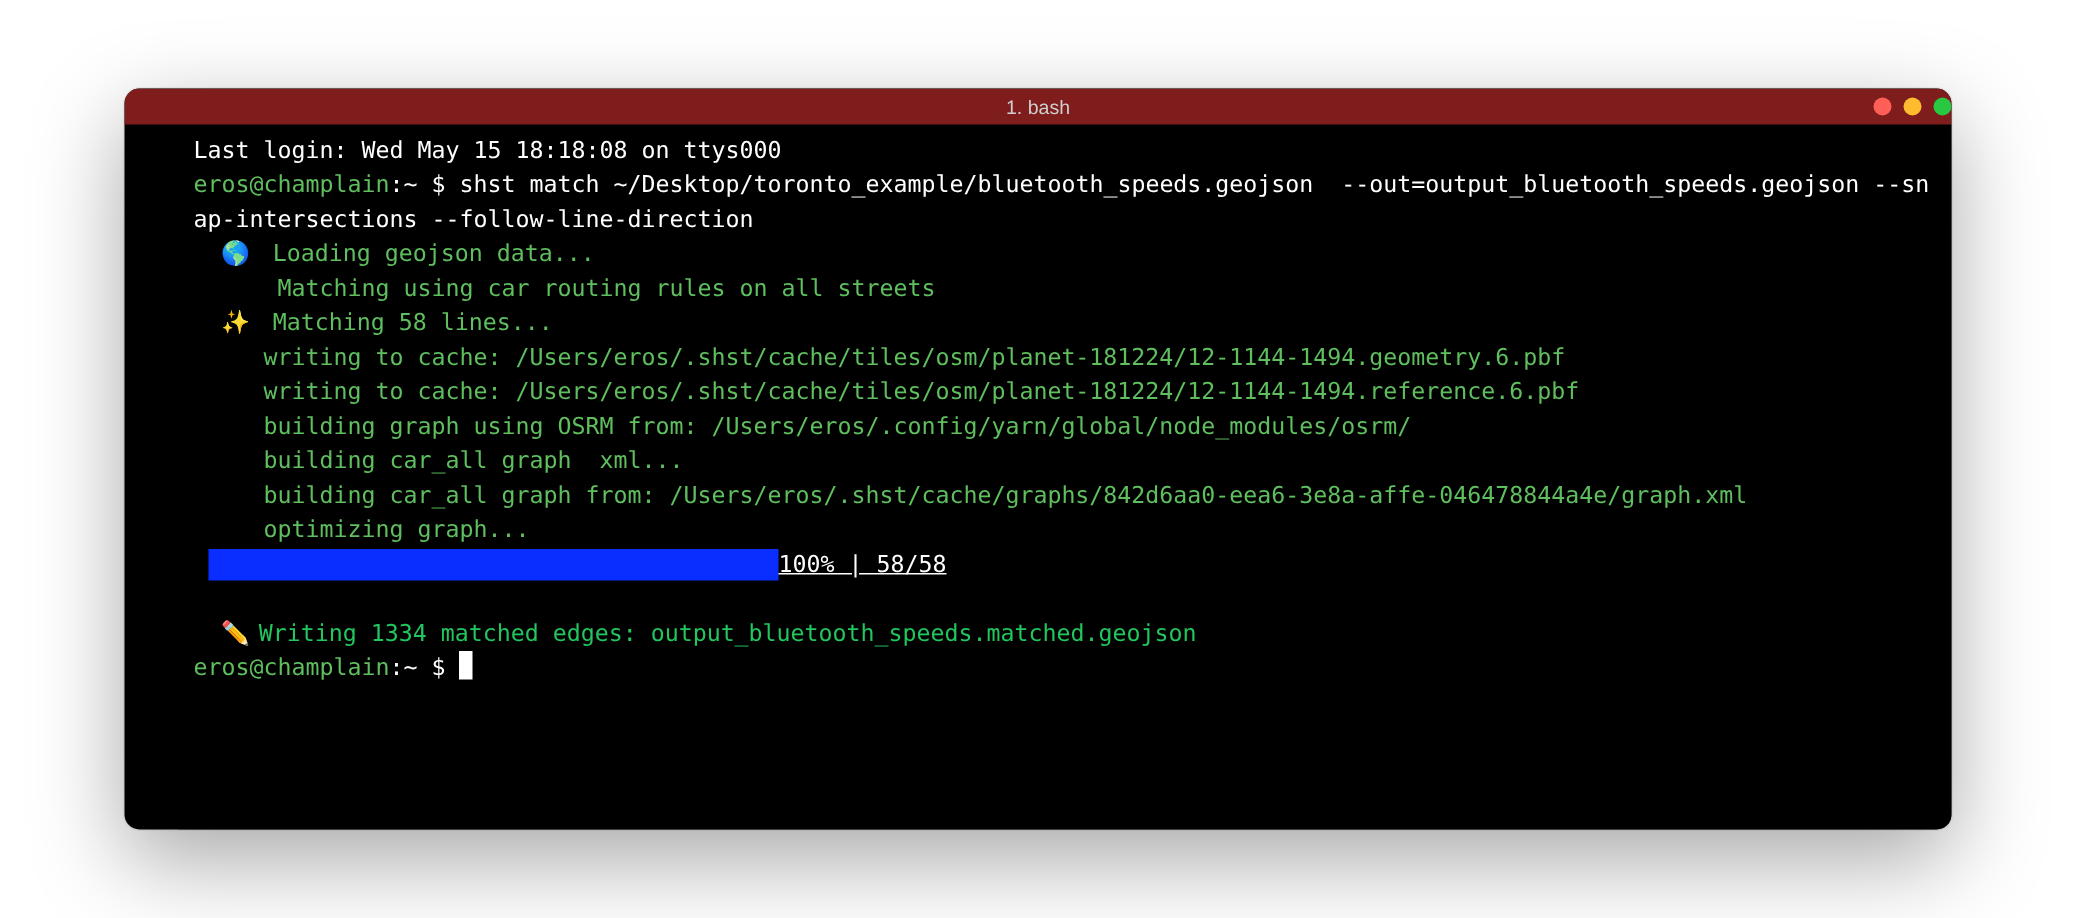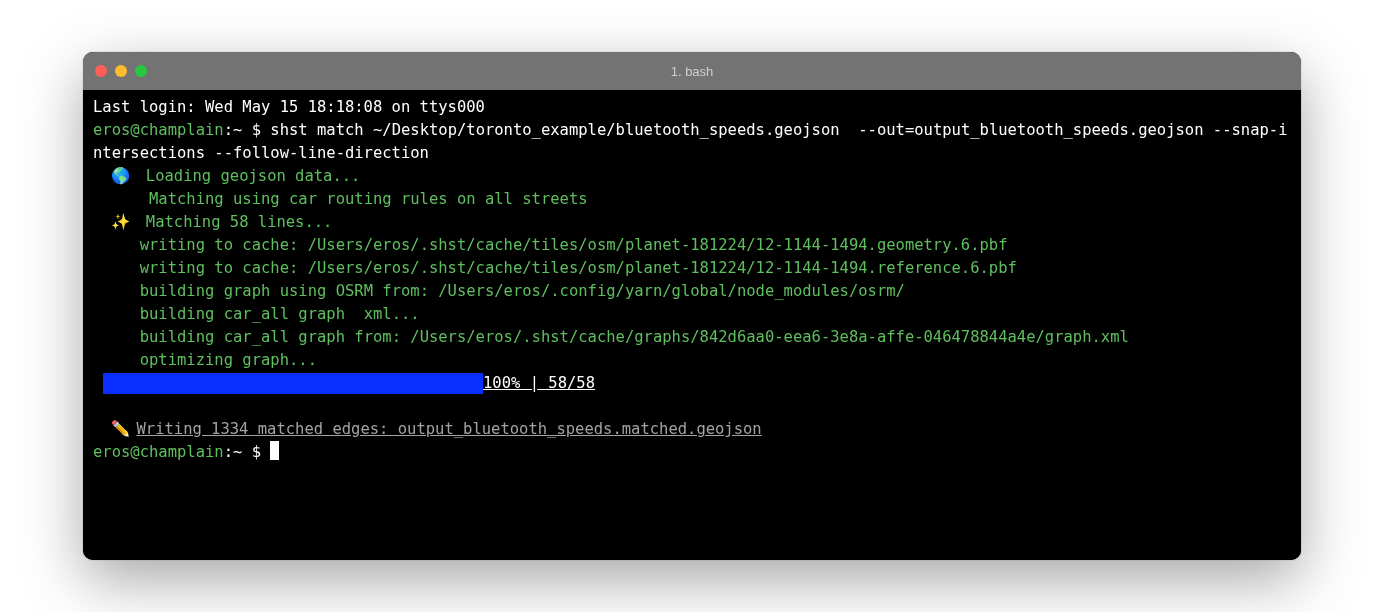--- a/index.html
+++ b/index.html
@@ -13,25 +13,26 @@
     font-family: "SF Mono", "Menlo", "Consolas", monospace;
   }
   .terminal-window {
     width: 1218px;
     background: #000000;
     border-radius: 10px;
     box-shadow: 0 20px 60px rgba(0,0,0,0.35), 0 0 0 1px rgba(0,0,0,0.05);
     overflow: hidden;
   }
   .title-bar {
-    height: 38px;
-    background: #737373;
+    height: 24px;
+    background: #7f1d1d;
     display: flex;
     align-items: center;
     position: relative;
+    justify-content: flex-end;
   }
   .traffic-lights {
     display: flex;
     gap: 8px;
     margin-left: 12px;
   }
   .light {
     width: 12px;
     height: 12px;
     border-radius: 50%;
@@ -49,23 +50,24 @@
     pointer-events: none;
   }
   .term-body {
     background: #000000;
     color: #ffffff;
     font-size: 15.5px;
     line-height: 23px;
     padding: 6px 10px 60px 10px;
     white-space: pre;
     min-height: 470px;
+    margin-left: 36px;
   }
   .green { color: #5fbf5f; }
-  .blue  { color: #a3a3a3; text-decoration: underline; }
+  .blue  { color: #22c55e; }
   .white { color: #ffffff; }
   .prompt-user { color: #5fbf5f; }
   .prompt-sep  { color: #ffffff; }
   .emoji-slot { display: inline-block; width: 1.6em; }
   .progress-row { display: flex; align-items: center; margin-left: 10px; text-decoration: underline; }
   .progress-bar {
     background: #0a2eff;
     height: 21px;
     display: inline-block;
   }

